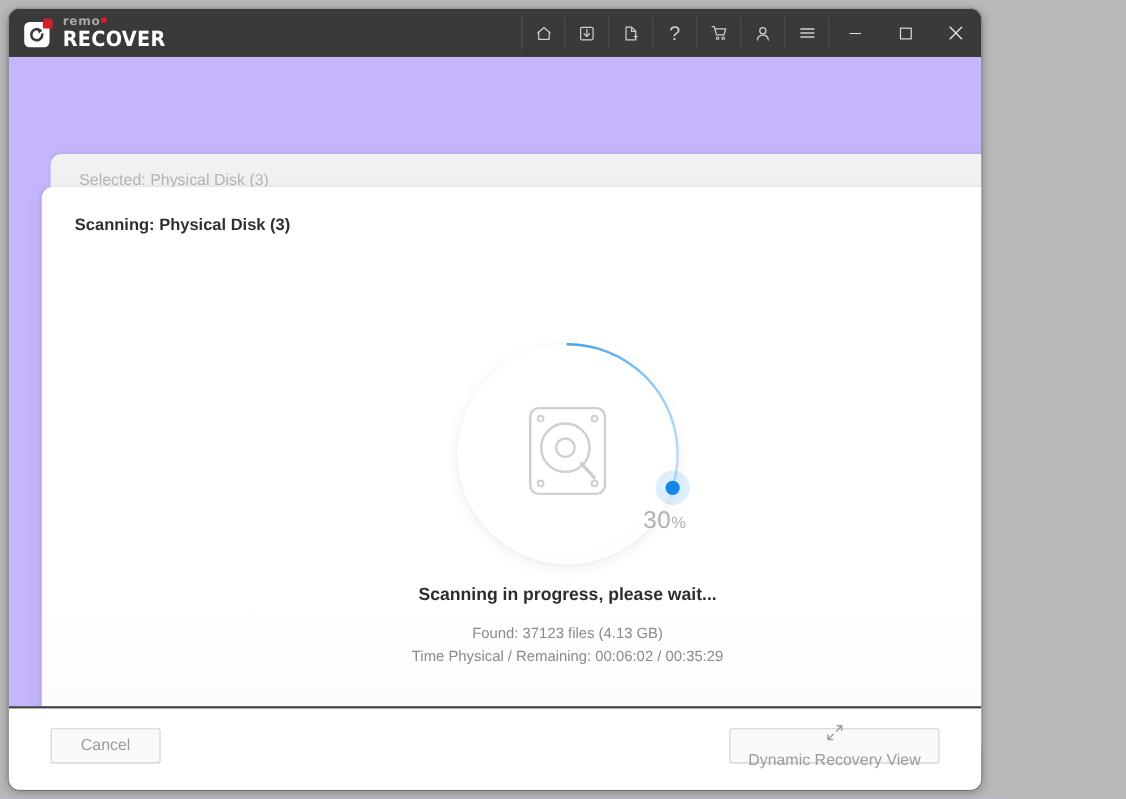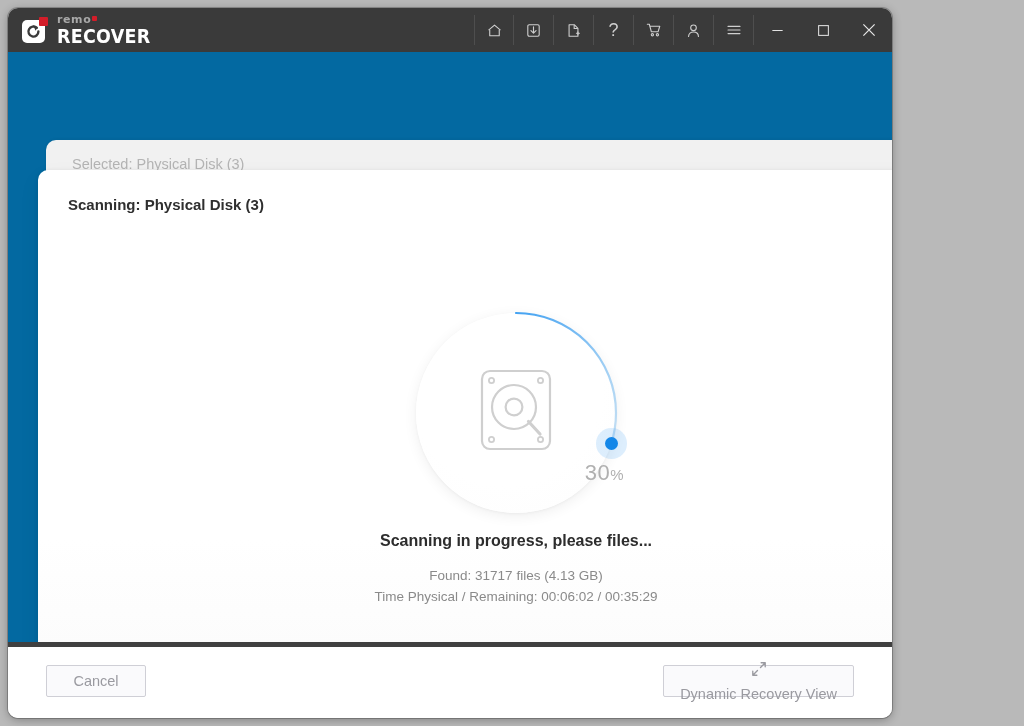--- a/index.html
+++ b/index.html
@@ -126,21 +126,21 @@
     align-items: center;
     justify-content: center;
     color: #e2e2e2;
     cursor: pointer;
   }
 
   
   #stage {
     flex: 1 1 auto;
     position: relative;
-    background: #0369a1;
+    background: #c4b5fd;
     padding: 34px 0 0 0;
   }
 
   
   #selected-card {
     position: absolute;
     left: 38px;
     top: 88px;
     width: 940px;
     height: 60px;
@@ -235,21 +235,21 @@
     font-size: 13.5px;
     color: #8a8a8a;
     margin-top: 6px;
   }
 
   
   #footer {
     flex: 0 0 76px;
     background: #ffffff;
     position: relative;
-    border-top: 5px solid #404040;
+    border-top: 2px solid #404040;
   }
   .ftr-btn {
     position: absolute;
     top: 18px;
     height: 32px;
     background: #fafafc;
     border: 1px solid #cfcfd6;
     border-radius: 2px;
     color: #9a9aa0;
     font-size: 14.5px;
@@ -383,22 +383,22 @@
           <circle cx="36" cy="40" r="8.4" fill="none" stroke="#cfcfcf" stroke-width="2.2"></circle>
           <path d="M50.5 54.5L62 67" stroke="#cfcfcf" stroke-width="3.2" stroke-linecap="round"></path>
         </svg>
 
         <div id="percent-text">
           <span>30</span><span class="pct-sign">%</span>
         </div>
       </div>
 
       <div id="status-block">
-        <div id="status-title">Scanning in progress, please files...</div>
-        <div class="status-line">Found: 31717 files (4.13 GB)</div>
+        <div id="status-title">Scanning in progress, please wait...</div>
+        <div class="status-line">Found: 37123 files (4.13 GB)</div>
         <div class="status-line">Time Physical / Remaining:  00:06:02 / 00:35:29</div>
       </div>
     </div>
   </div>
 
   <div id="footer">
     <div class="ftr-btn" id="cancel-button">
       <span>Cancel</span>
     </div>
     <div class="ftr-btn" id="dynamic-view-button">

